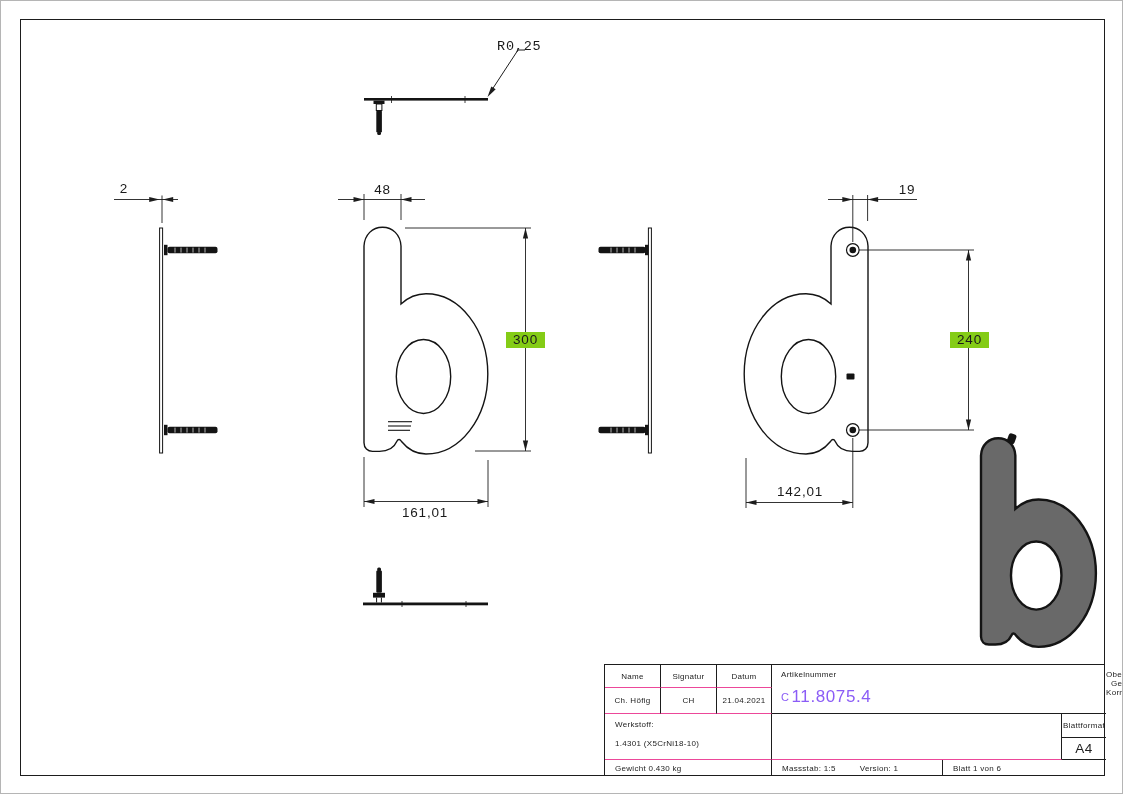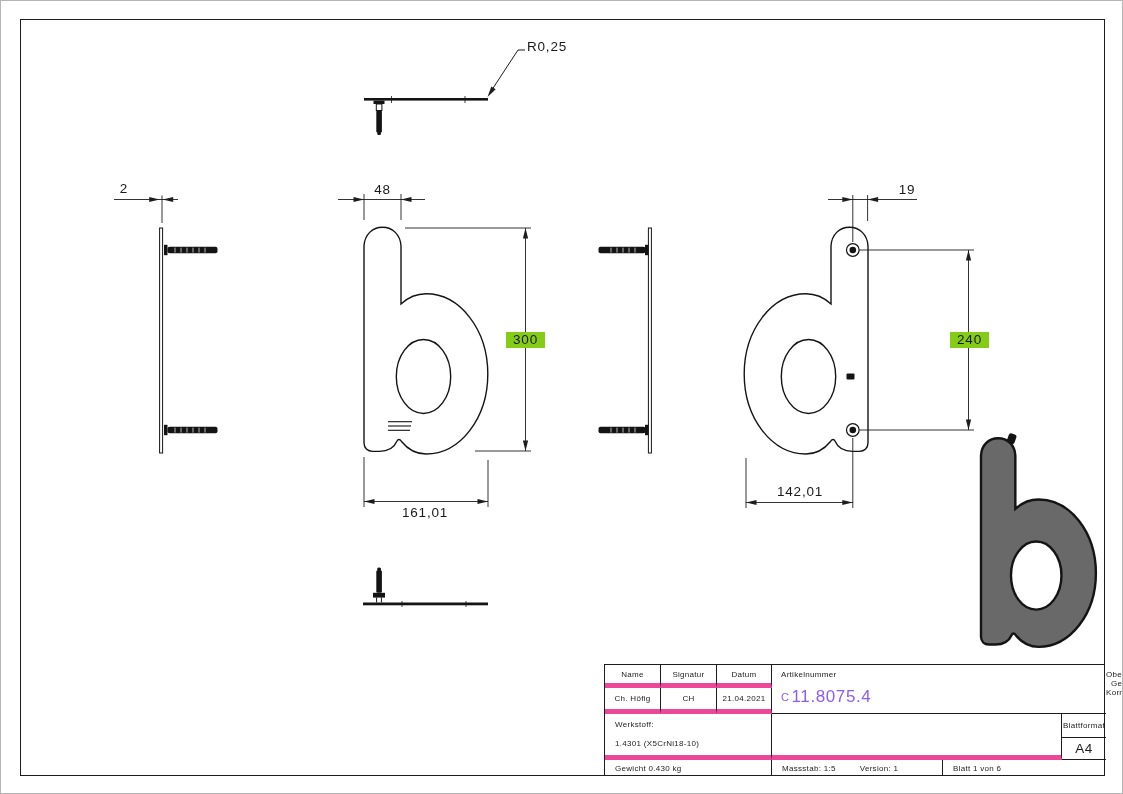--- a/index.html
+++ b/index.html
@@ -7,21 +7,21 @@
         font-family:"Liberation Sans",sans-serif;color:#1a1a1a;border:1px solid #b5b5b5;box-sizing:border-box;}
   .abs{position:absolute;}
   #frame{left:19px;top:18px;width:1085px;height:757px;border:1.6px solid #1d1d1d;box-sizing:border-box;}
   #linework{left:0;top:0;width:1123px;height:794px;z-index:1;}
   .dim{position:absolute;z-index:2;font-size:13.5px;letter-spacing:.8px;line-height:1;white-space:nowrap;}
   .dim.bg{background:#84cc16;padding:1px 2px;}
   .ctr{text-align:center;}
   
   #tblock{left:603px;top:663px;width:501px;height:112px;border:1.3px solid #1d1d1d;box-sizing:border-box;z-index:3;background:transparent;}
   .cell{position:absolute;box-sizing:border-box;font-size:8px;letter-spacing:.3px;color:#1d1d1d;}
-  .cell.rb{border-right:1px solid #1d1d1d;border-bottom:5px solid #ec4899;}
+  .cell.rb{border-right:1px solid #1d1d1d;border-bottom:1px solid #ec4899;}
   .cell.r{border-right:1px solid #1d1d1d;}
   .cell.b{border-bottom:1px solid #1d1d1d;}
   .cc{display:flex;align-items:center;justify-content:center;text-align:center;}
   .lv{display:flex;align-items:center;padding-left:10px;}
   .artnum{font-size:17px;letter-spacing:.6px;color:#8b5cf6;}
   .artpre{font-size:11px;vertical-align:1px;margin-right:2px;}
   .a4{font-size:13.5px;letter-spacing:.5px;}
 </style>
 </head>
 <body>
@@ -209,21 +209,21 @@
         <line x1="380.4" y1="596.6" x2="380.4" y2="601.5" stroke="#141414" stroke-width="1"></line>
       </g>
     </g>
 
     <g>
       <rect x="1006.5" y="432.5" width="8" height="10" rx="2.5" transform="rotate(20 1010 438)" fill="#141414"></rect>
       <use href="#letterB" transform="translate(980,437) scale(0.928,0.92)" stroke="#141414" stroke-width="2.6" fill="#696969"></use>
     </g>
   </svg>
 
-  <div class="dim" style="left:526px;top:39px;">R0,25</div>
+  <div class="dim" style="left:496px;top:39px;font-family:Liberation Mono, monospace;">R0,25</div>
   <div class="dim ctr" style="left:113px;top:181px;width:20px;">2</div>
   <div class="dim ctr" style="left:363px;top:182px;width:37px;">48</div>
   <div class="dim ctr bg" style="left:505px;top:331px;width:35px;">300</div>
   <div class="dim ctr" style="left:394px;top:483px;width:60px;margin-top:22px;">161,01</div>
   <div class="dim ctr" style="left:888px;top:182px;width:36px;">19</div>
   <div class="dim ctr bg" style="left:949px;top:331px;width:35px;">240</div>
   <div class="dim ctr" style="left:769px;top:484px;width:60px;">142,01</div>
 
   <div class="abs" id="tblock">
     <div class="cell rb cc" style="left:0;top:0;width:56px;height:23px;">Name</div>

